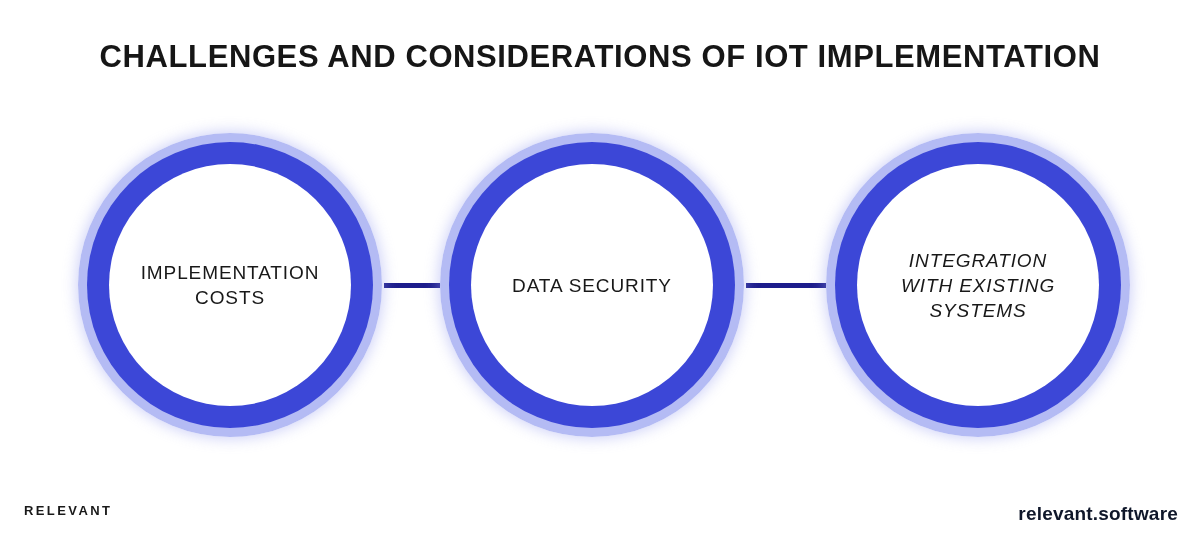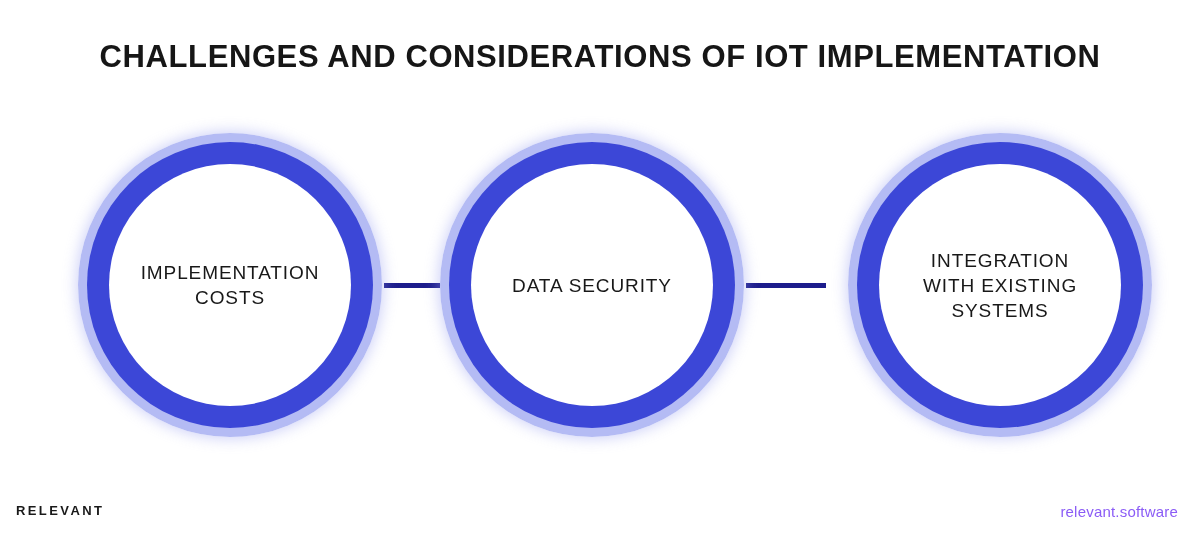--- a/index.html
+++ b/index.html
@@ -86,40 +86,40 @@
     letter-spacing: 0.9px;
     line-height: 25px;
     color: #181818;
     text-align: center;
     padding: 0 22px;
     white-space: pre-line;
   }
 
   #node-1 { left: 78px; }
   #node-2 { left: 440px; }
-  #node-3 { left: 848px; }
+  #node-3 { left: 826px; font-style: italic; }
 
   
   .footer-brand {
     position: absolute;
-    left: 16px;
+    left: 24px;
     top: 503px;
     font-size: 13px;
     font-weight: 700;
     letter-spacing: 2.4px;
     color: #191919;
   }
   .footer-site {
     position: absolute;
     right: 22px;
     top: 503px;
-    font-size: 15px;
-    font-weight: 400;
+    font-size: 19px;
+    font-weight: 700;
     letter-spacing: 0.2px;
-    color: #8b5cf6;
+    color: #0f172a;
   }
 </style>
 </head>
 <body>
 
 <div id="infographic">
 
   <div class="title">CHALLENGES AND CONSIDERATIONS OF IOT IMPLEMENTATION</div>
 
   <div class="connector c1"></div>

